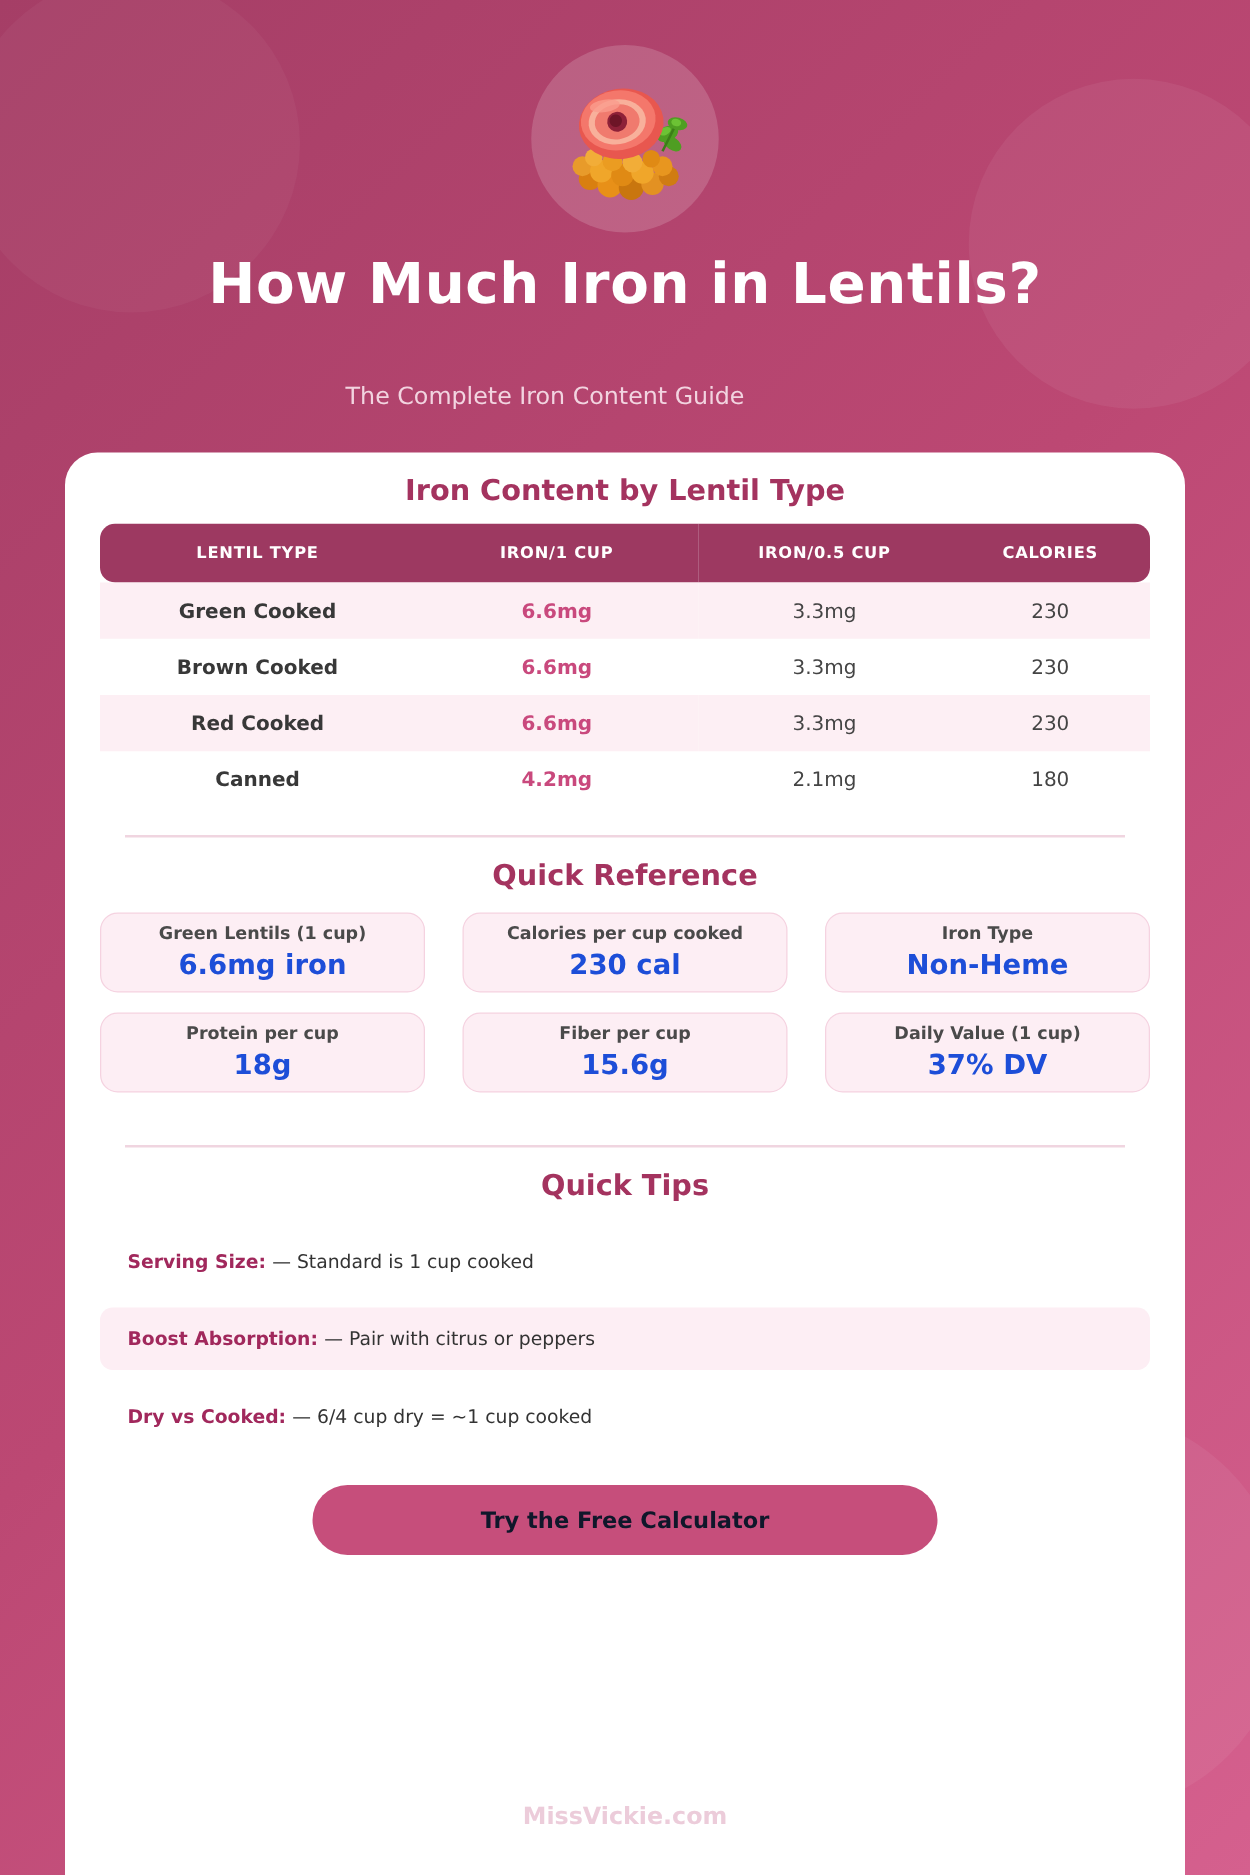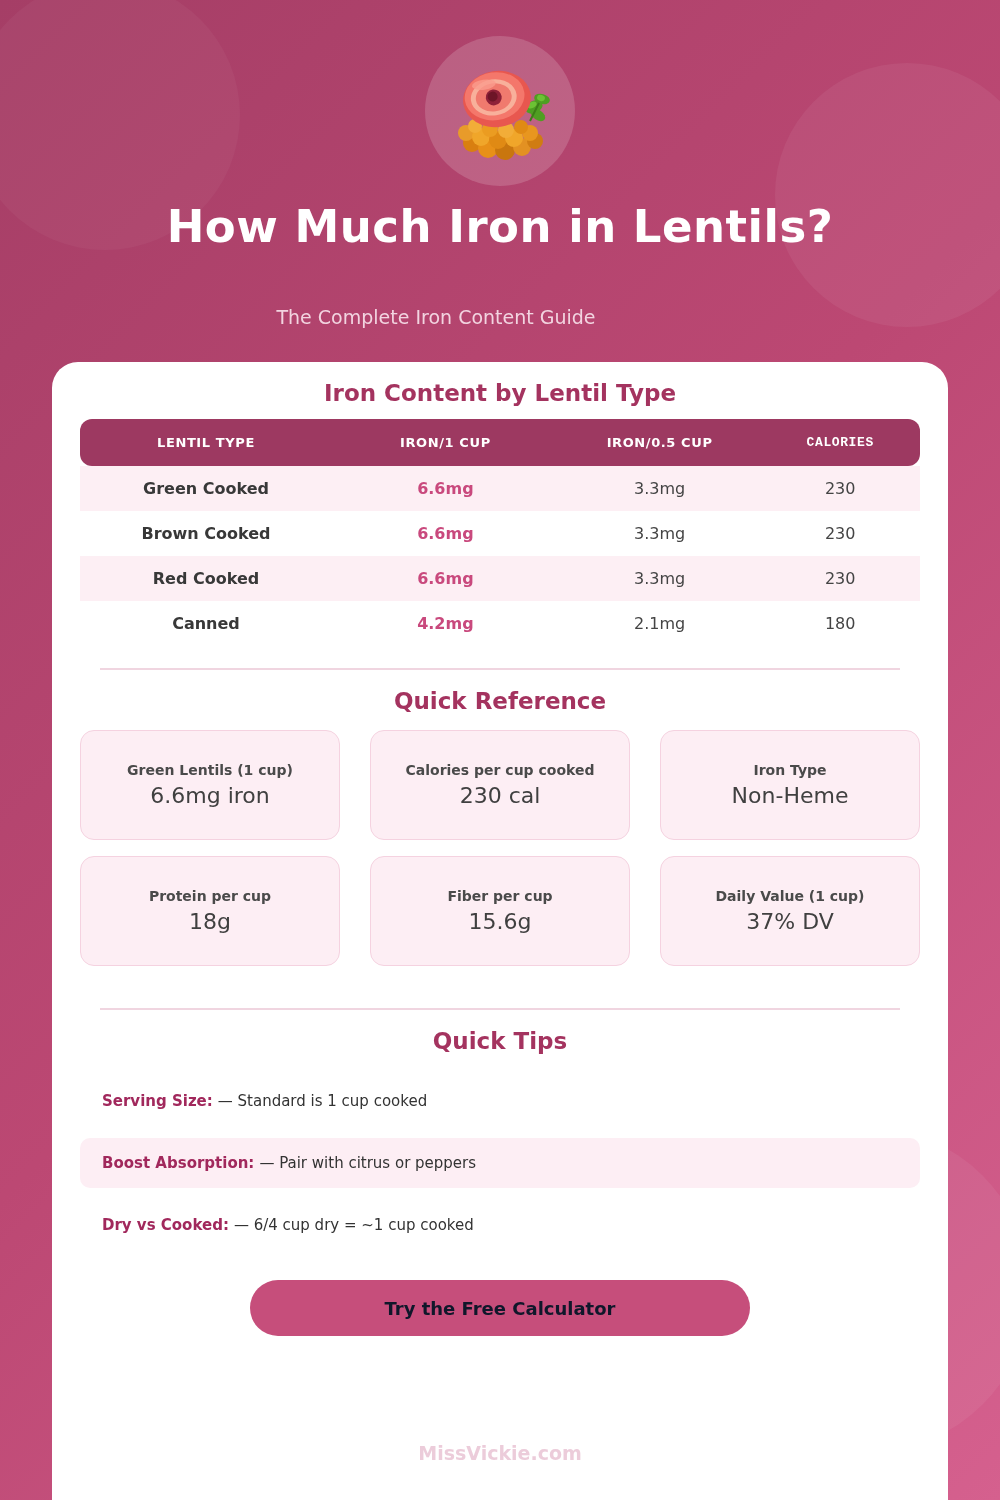--- a/index.html
+++ b/index.html
@@ -39,38 +39,38 @@
     width:840px;margin:13px auto 0 auto;border-collapse:separate;border-spacing:0;
     table-layout:fixed;
   }
   table.iron-table col.c1{width:30%;} table.iron-table col.c2{width:27%;}
   table.iron-table col.c3{width:24%;} table.iron-table col.c4{width:19%;}
   table.iron-table th{
     background:#9d3961;color:#ffffff;font-size:13px;font-weight:bold;letter-spacing:0.6px;
     padding:16px 6px;text-align:center;
   }
   table.iron-table th:first-child{border-radius:12px 0 0 12px;}
-  table.iron-table th:last-child{border-radius:0 12px 12px 0;font-family:Liberation Mono, monospace;}
+  table.iron-table th:last-child{border-radius:0 12px 12px 0;}
   table.iron-table td{padding:13px 6px;text-align:center;font-size:16px;color:#444444;}
   table.iron-table tr.alt td{background:#fdeff4;}
   table.iron-table td.name{font-weight:bold;color:#383838;}
   table.iron-table td.accent{font-weight:bold;color:#c9497d;}
 
   .divider{border:none;border-top:2px solid #f0d5e0;margin:22px 20px 0 20px;}
   .divider.d2{margin-top:42px;}
 
   .cards-grid{
     display:grid;grid-template-columns:repeat(3,1fr);gap:16px 30px;margin:16px 0 0 0;
   }
   .card{
     background:#fdeef4;border:1px solid #f5d2e0;border-radius:14px;
-    text-align:center;padding:31px 8px;
+    text-align:center;padding:8px 8px;
   }
   .card-label{font-size:14px;font-weight:bold;color:#4a4a4a;margin-bottom:5px;}
-  .card-value{font-size:22px;font-weight:normal;color:#404040;}
+  .card-value{font-size:22px;font-weight:bold;color:#1d4ed8;}
 
   .tips{margin-top:22px;display:flex;flex-direction:column;gap:12px;}
   .tip{padding:15px 22px;font-size:15px;color:#333333;border-radius:10px;line-height:20px;}
   .tip.alt{background:#fdeef4;}
   .tip-label{font-weight:bold;color:#a1285c;margin-right:5px;}
 
   .cta-row{text-align:center;margin-top:30px;}
   .cta-button{
     width:500px;height:56px;border:none;border-radius:30px;cursor:pointer;
     background:#c64e7b;color:#0f172a;font-size:18px;font-weight:bold;

